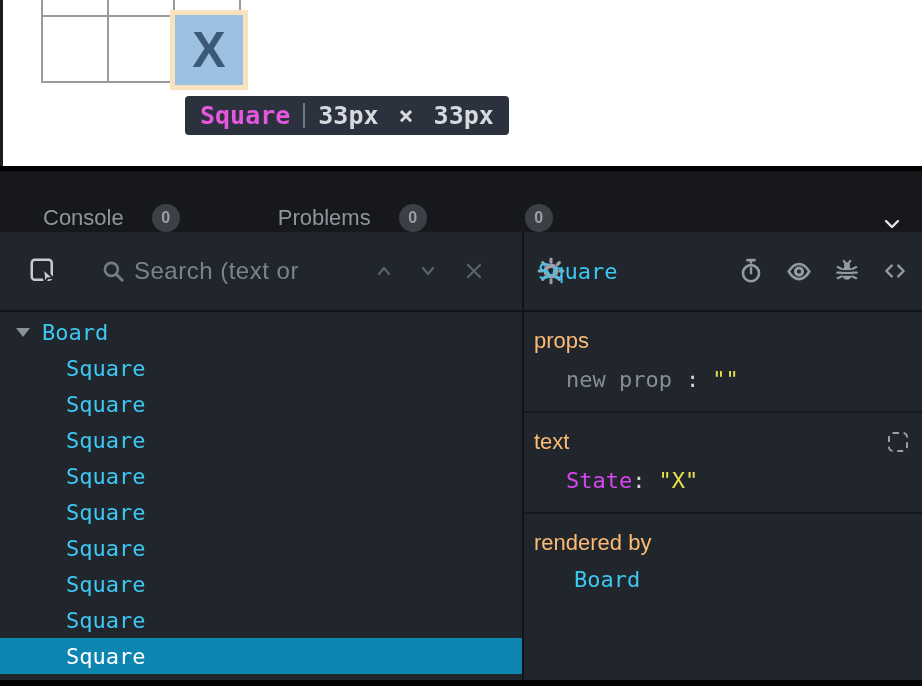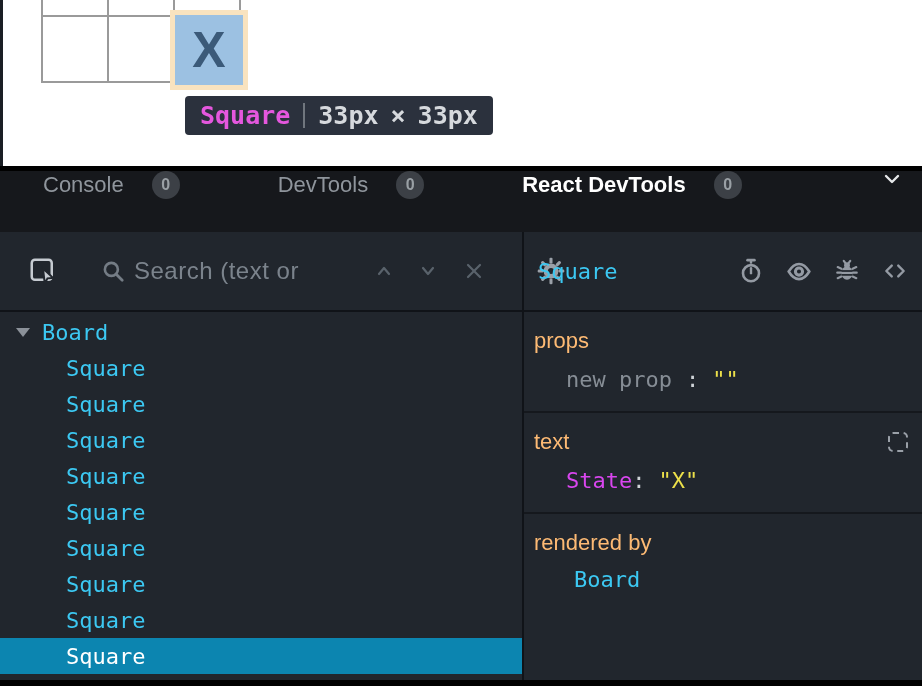--- a/index.html
+++ b/index.html
@@ -14,26 +14,26 @@
   .board-cell { border:1px solid #9a9a9a; background:#fff; }
   .inspect-overlay { position:absolute; left:170px; top:10px; width:78px; height:80px;
                      background:#f9e3bf; display:flex; align-items:center; justify-content:center; }
   .inspect-overlay-inner { width:68px; height:70px; background:#9cc1e2; display:flex; align-items:center; justify-content:center; }
   .cell-x { font-family:"Liberation Sans", sans-serif; font-weight:bold; font-size:50px; color:#3b5a79; }
   .inspect-tooltip { position:absolute; left:185px; top:96px; height:39px; background:#2b313d; border-radius:4px;
                      display:inline-flex; align-items:center; padding:0 15px; gap:13px;
                      font-family:"DejaVu Sans Mono", monospace; font-weight:bold; font-size:25px; }
   .tt-component { color:#e557de; }
   .tt-divider { width:2px; height:25px; background:#70767e; }
-  .tt-dims { display:flex; align-items:center; gap:12px; color:#d6d9dd; }
+  .tt-dims { display:flex; align-items:center; gap:20px; color:#d6d9dd; }
 
   
   .black-strip { width:922px; height:5px; background:#000; }
   .black-strip-bottom { width:922px; height:6px; background:#000; }
-  .tab-bar { width:922px; height:61px; background:#16181c; display:flex; align-items:flex-start;
+  .tab-bar { width:922px; height:61px; background:#16181c; display:flex; align-items:flex-end;
              padding-left:43px; gap:98px; }
   .tab { display:flex; align-items:center; gap:28px; cursor:default; }
   .tab-label { font-size:22px; color:#8f959c; }
   .tab.active .tab-label { color:#ffffff; font-weight:bold; }
   .badge { width:28px; height:28px; border-radius:50%; background:#3c4046; color:#9aa0a5;
            font-size:16px; font-weight:bold; display:flex; align-items:center; justify-content:center; }
   .tabbar-chevron { order:99; margin-left:auto; margin-right:20px; display:flex; align-items:center; }
 
   
   .devtools { width:922px; height:448px; display:flex; background:#21262d; }
@@ -114,26 +114,25 @@
       <polyline points="3,5 9,11 15,5" fill="none" stroke="#e6e8ea" stroke-width="2.4" stroke-linecap="round" stroke-linejoin="round"></polyline>
     </svg>
   </div>
 
     <div class="tab">
       <span class="tab-label">Console</span>
       <span class="badge">0</span>
     </div>
 
     <div class="tab">
-      <span class="tab-label">DevTools</span>
+      <span class="tab-label">Problems</span>
       <span class="badge">0</span>
     </div>
 
     <div class="tab active">
-      <span class="tab-label">React DevTools</span>
       <span class="badge">0</span>
     </div>
   </div>
 
 <div class="devtools">
 
   <div class="left-pane">
     <div class="toolbar">
       <span class="icon-btn">
         <svg width="30" height="30" viewBox="0 0 24 24">

